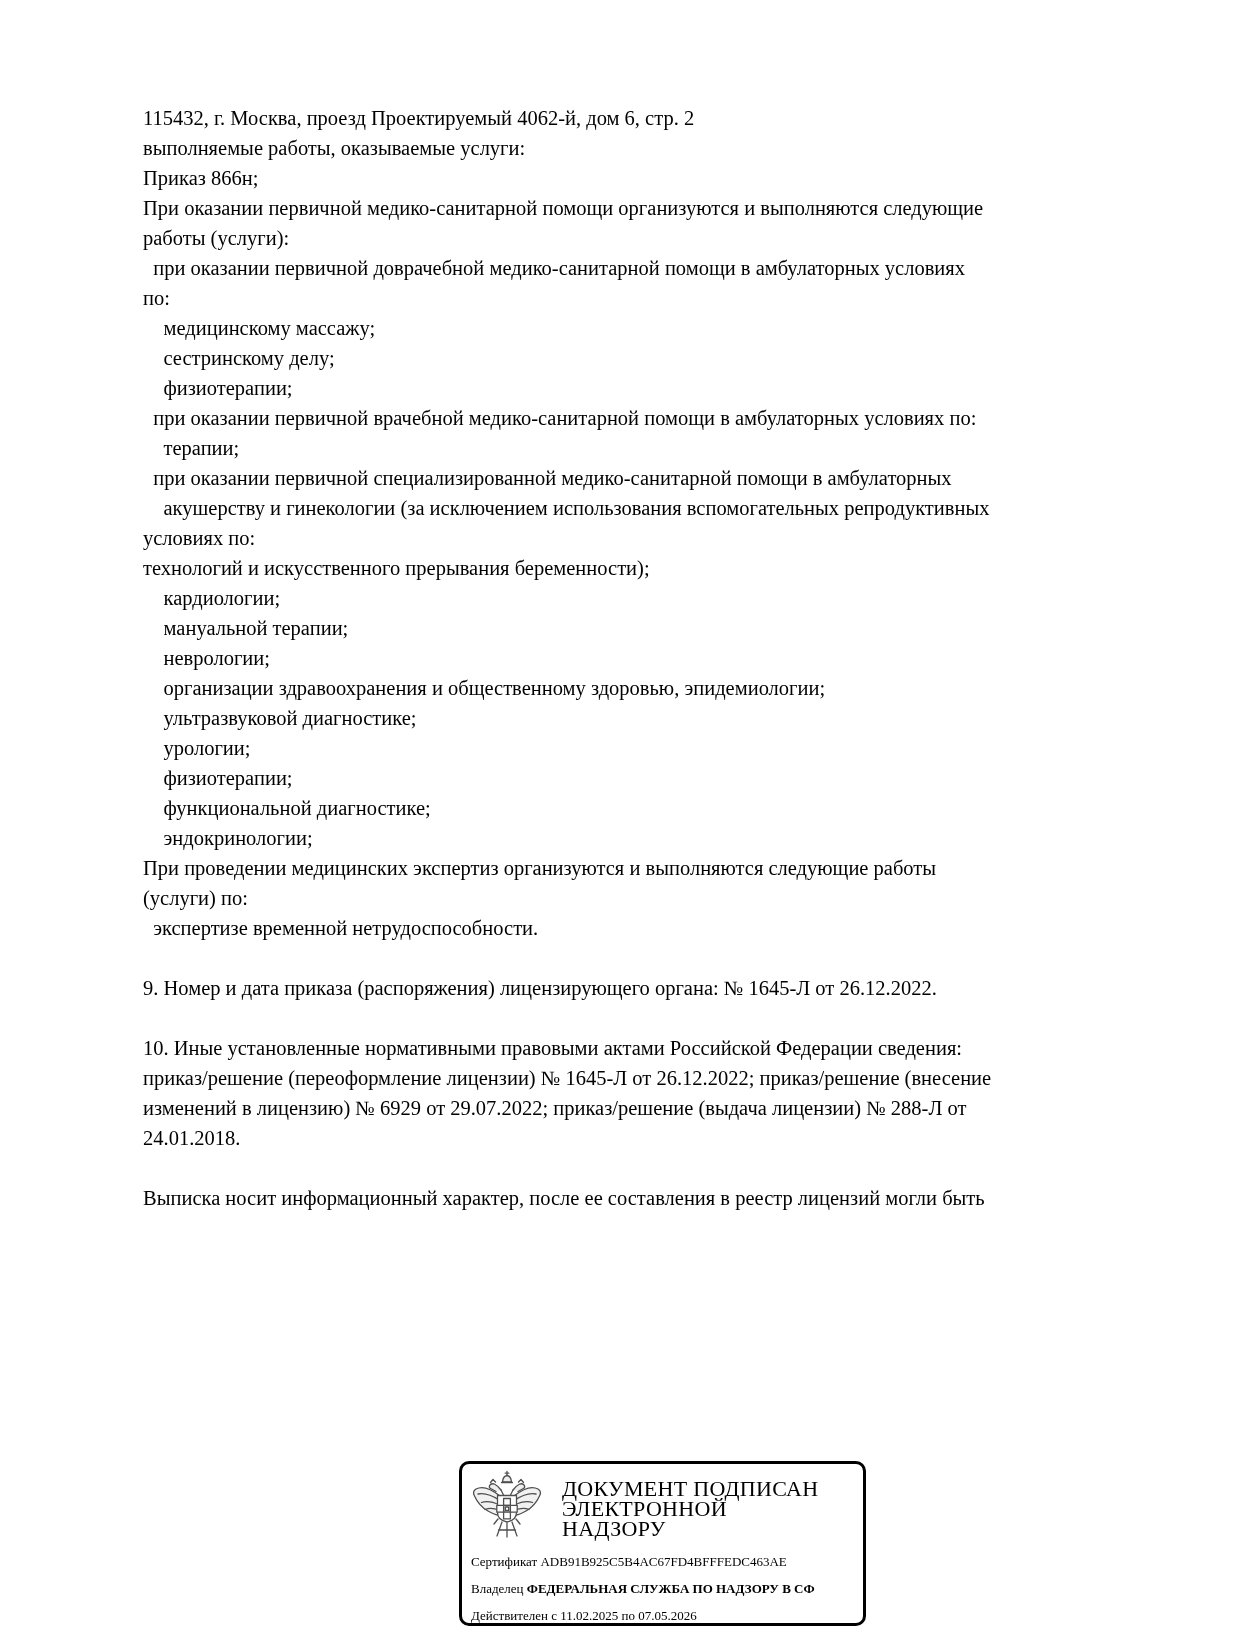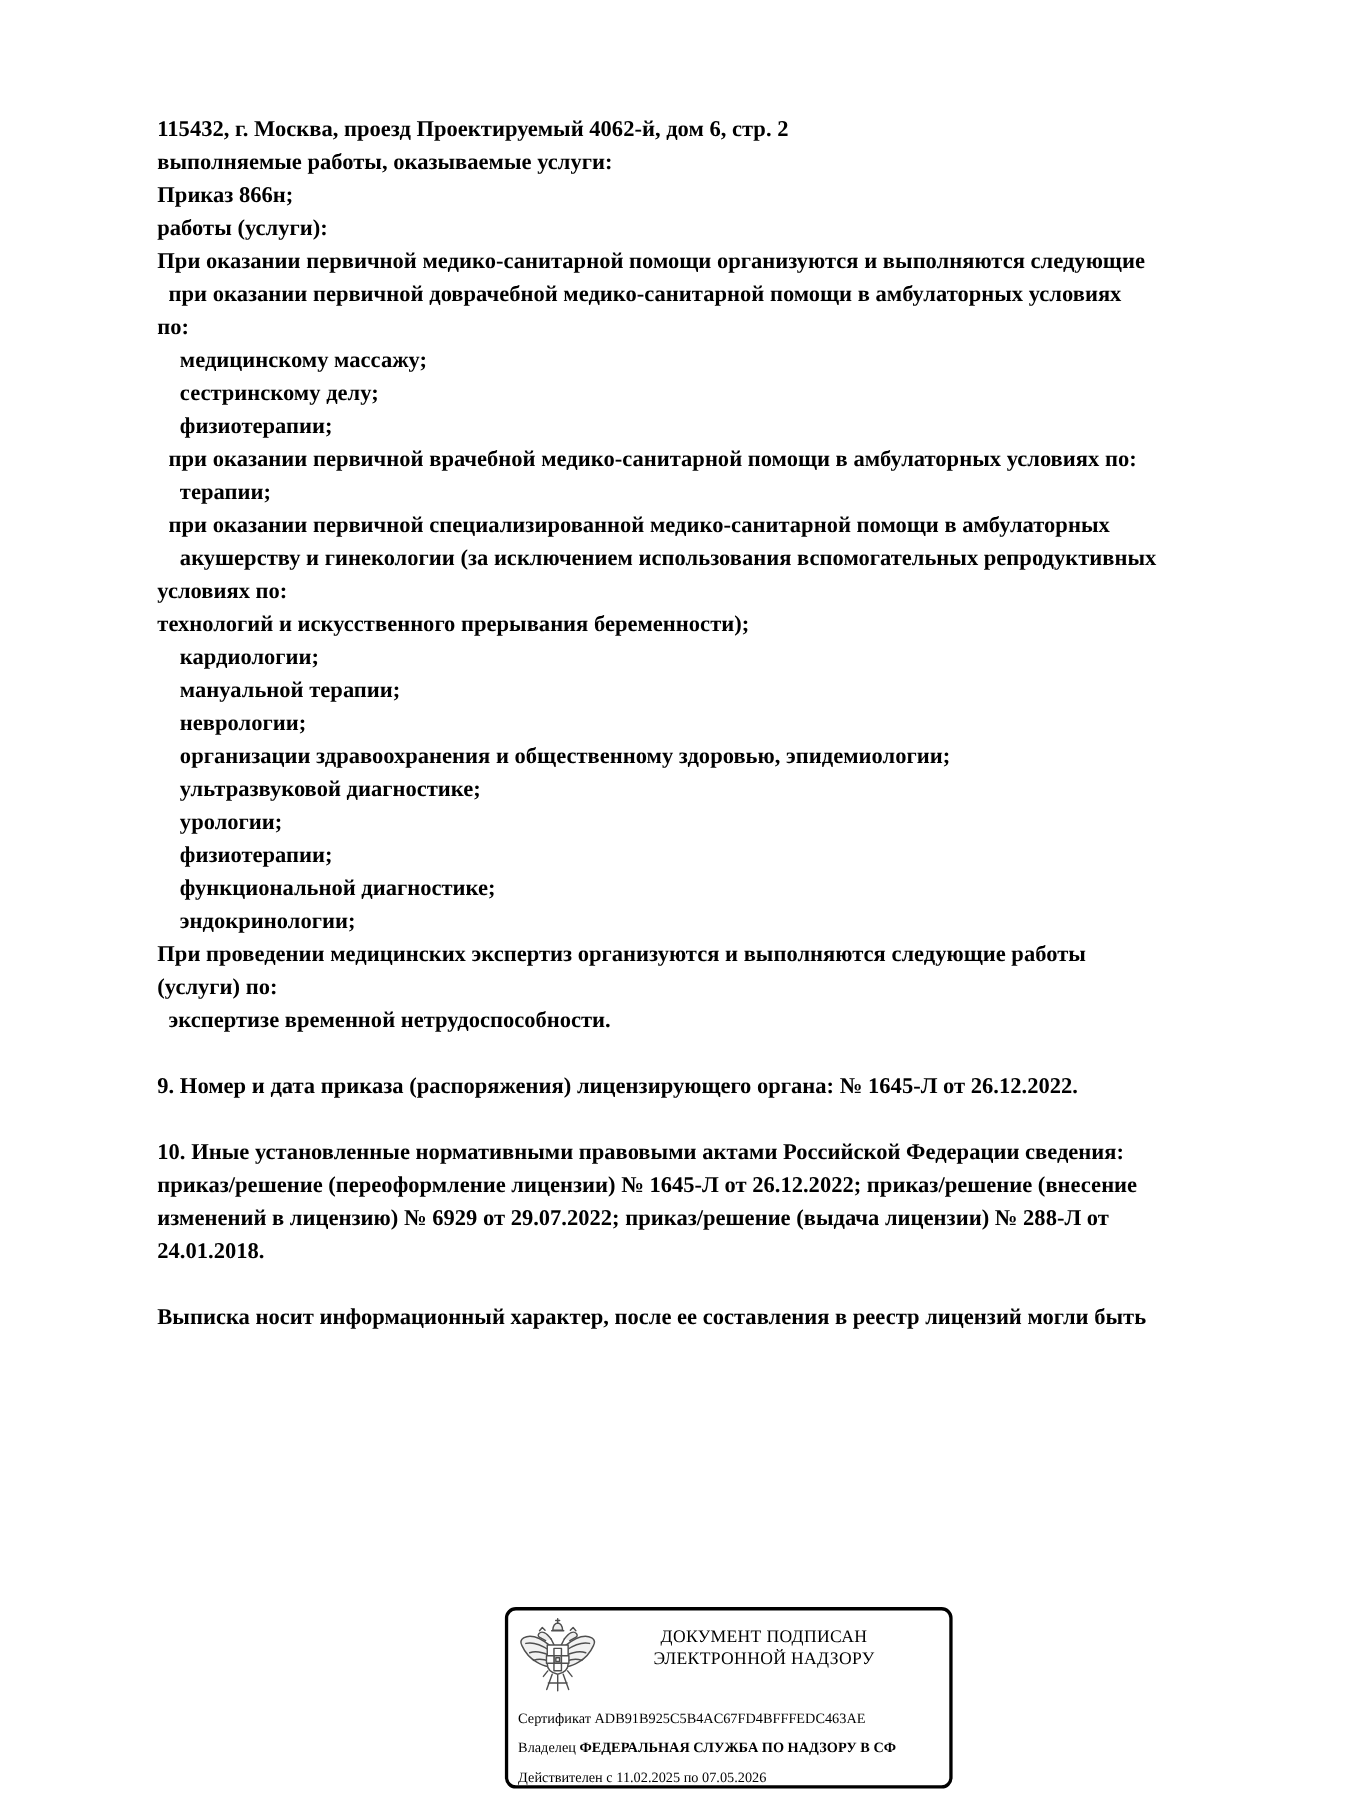--- a/index.html
+++ b/index.html
@@ -16,21 +16,20 @@
     position:absolute;
     left:143px;
     top:103px;
     width:1010px;
     font-size:20.5px;
     line-height:30px;
   }
   .doc-line {
     height:30px;
     white-space:pre;
-    font-weight:bold;
   }
   .stamp {
     position:absolute;
     left:459px;
     top:1461px;
     width:401px;
     height:159px;
     border:3px solid #000000;
     border-radius:10px;
     background:#ffffff;
@@ -41,22 +40,22 @@
     left:9px;
     top:6px;
     width:72px;
     height:72px;
   }
   .stamp-title {
     position:absolute;
     left:100px;
     right:36px;
     top:15px;
-    text-align:center;
-    font-size:16px;
+    text-align:left;
+    font-size:22px;
     line-height:20px;
     letter-spacing:0.3px;
   }
   .stamp-info {
     position:absolute;
     left:9px;
     right:0;
     top:84px;
     font-size:13px;
     line-height:27px;
@@ -66,22 +65,22 @@
 </style>
 </head>
 <body>
 
 <div class="page">
 
   <div class="body-text">
       <div class="doc-line">115432, г. Москва, проезд Проектируемый 4062-й, дом 6, стр. 2</div>
       <div class="doc-line">выполняемые работы, оказываемые услуги:</div>
       <div class="doc-line">Приказ 866н;</div>
+      <div class="doc-line">При оказании первичной медико-санитарной помощи организуются и выполняются следующие</div>
       <div class="doc-line">работы (услуги):</div>
-      <div class="doc-line">При оказании первичной медико-санитарной помощи организуются и выполняются следующие</div>
       <div class="doc-line">  при оказании первичной доврачебной медико-санитарной помощи в амбулаторных условиях</div>
       <div class="doc-line">по:</div>
       <div class="doc-line">    медицинскому массажу;</div>
       <div class="doc-line">    сестринскому делу;</div>
       <div class="doc-line">    физиотерапии;</div>
       <div class="doc-line">  при оказании первичной врачебной медико-санитарной помощи в амбулаторных условиях по:</div>
       <div class="doc-line">    терапии;</div>
       <div class="doc-line">  при оказании первичной специализированной медико-санитарной помощи в амбулаторных</div>
       <div class="doc-line">    акушерству и гинекологии (за исключением использования вспомогательных репродуктивных</div>
       <div class="doc-line">условиях по:</div>

